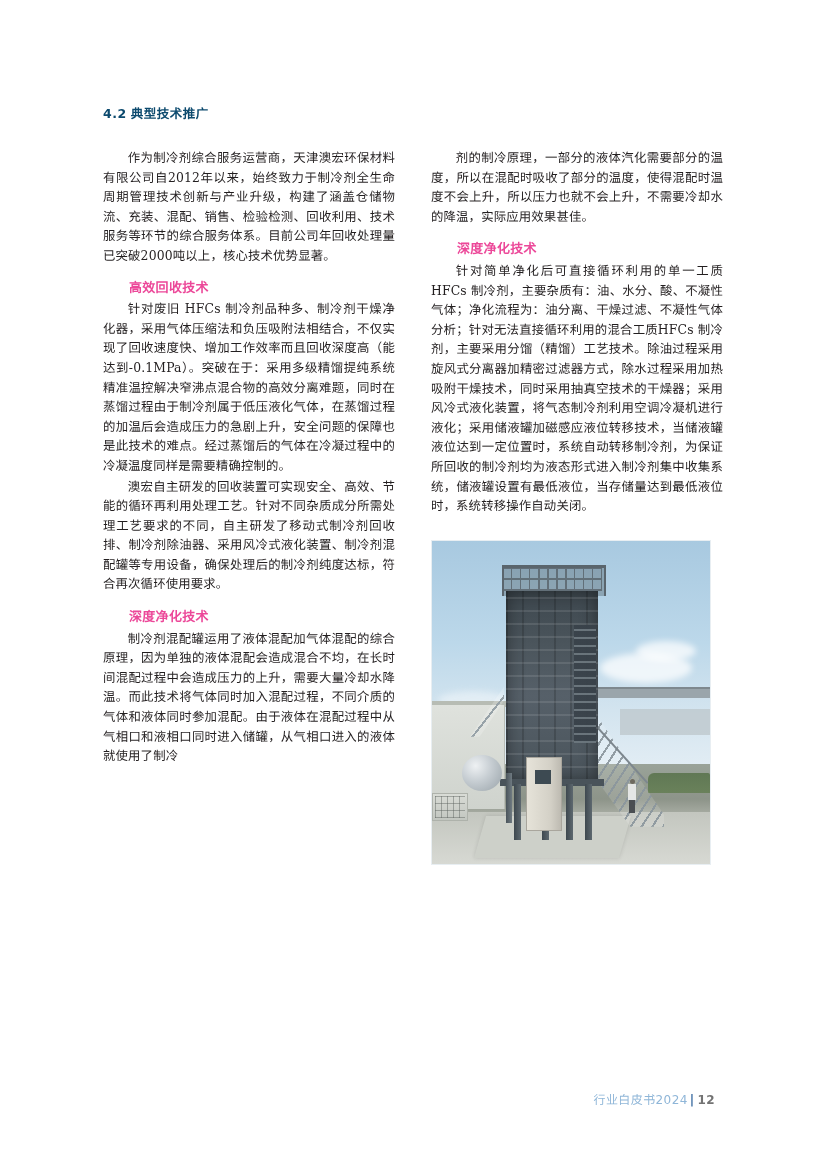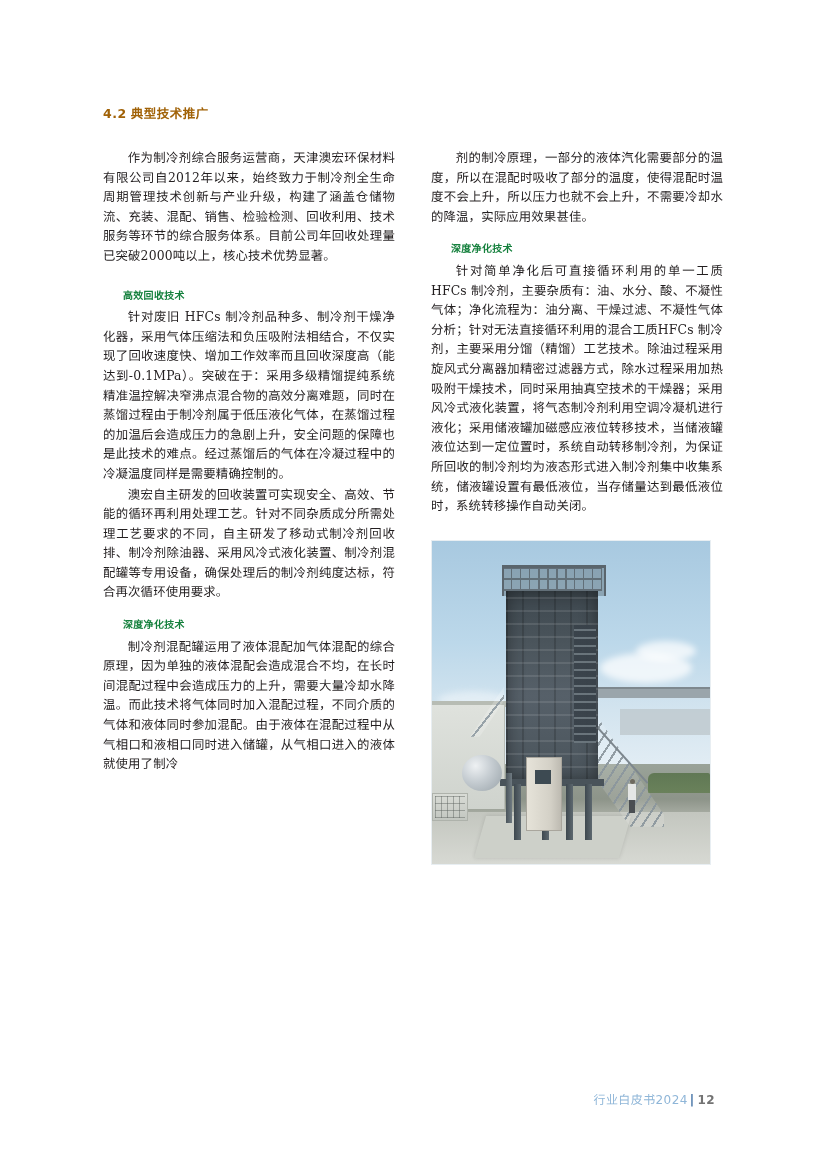--- a/index.html
+++ b/index.html
@@ -22,21 +22,21 @@
 
   
   .section-heading {
     position: absolute;
     left: 103px;
     top: 103px;
     font-family: "DejaVu Sans", "Liberation Sans", sans-serif;
     font-weight: bold;
     font-size: 12.5px;
     letter-spacing: 0.5px;
-    color: #a16207;
+    color: #0c4a6e;
     white-space: nowrap;
   }
   .section-heading .num {
     margin-right: 4px;
   }
 
   
   .columns {
     position: absolute;
     left: 103px;
@@ -61,26 +61,26 @@
     text-justify: inter-ideograph;
     text-indent: 2em;
     letter-spacing: 0.15px;
   }
 
   h3.sub-heading {
     margin: 13px 0 2px 0;
     padding-left: 2em;
     font-family: "DejaVu Sans", "Liberation Sans", sans-serif;
     font-weight: bold;
-    font-size: 10px;
+    font-size: 13px;
     line-height: 19.6px;
-    color: #15803d;
+    color: #ec4899;
     letter-spacing: 0.3px;
   }
-  h3.sub-heading.first { margin-top: 20px; }
+  h3.sub-heading.first { margin-top: 12px; }
 
   
   .photo-wrap {
     margin-top: 24px;
     width: 280px;
     height: 325px;
     position: relative;
     overflow: hidden;
     background: #b9d4e6;
     border: 1px solid #e8eef2;

